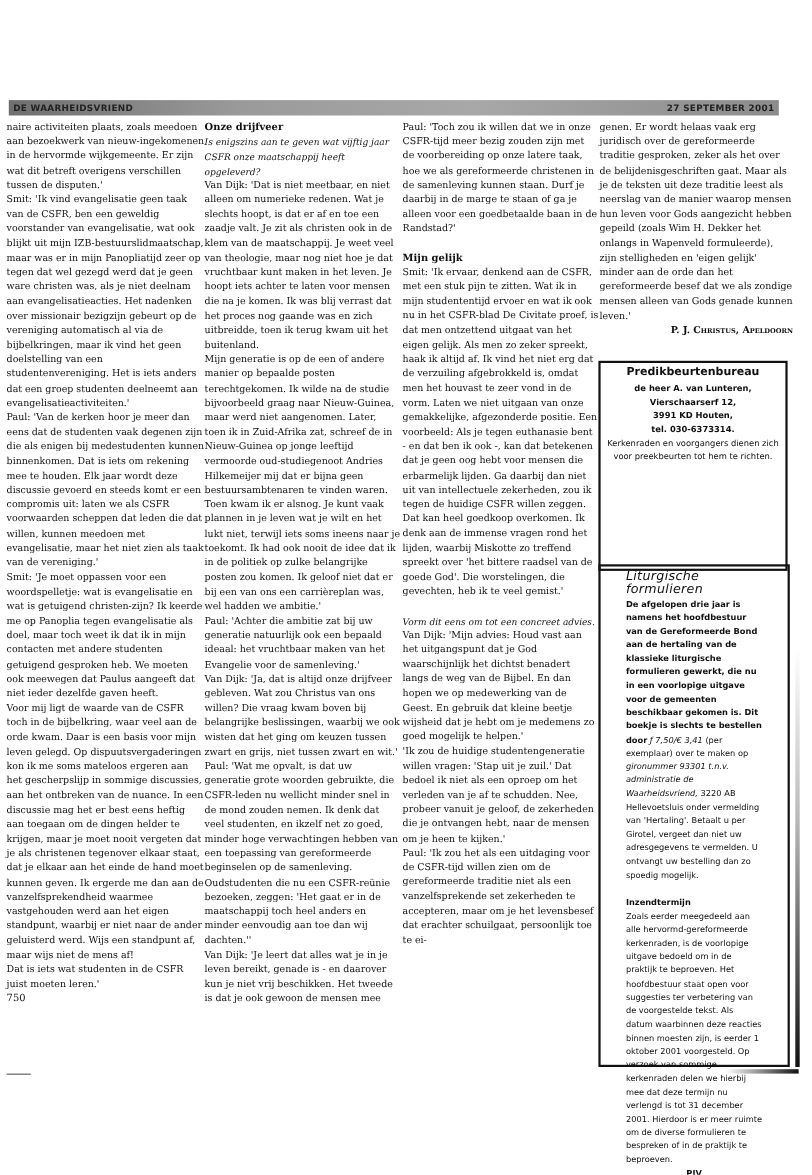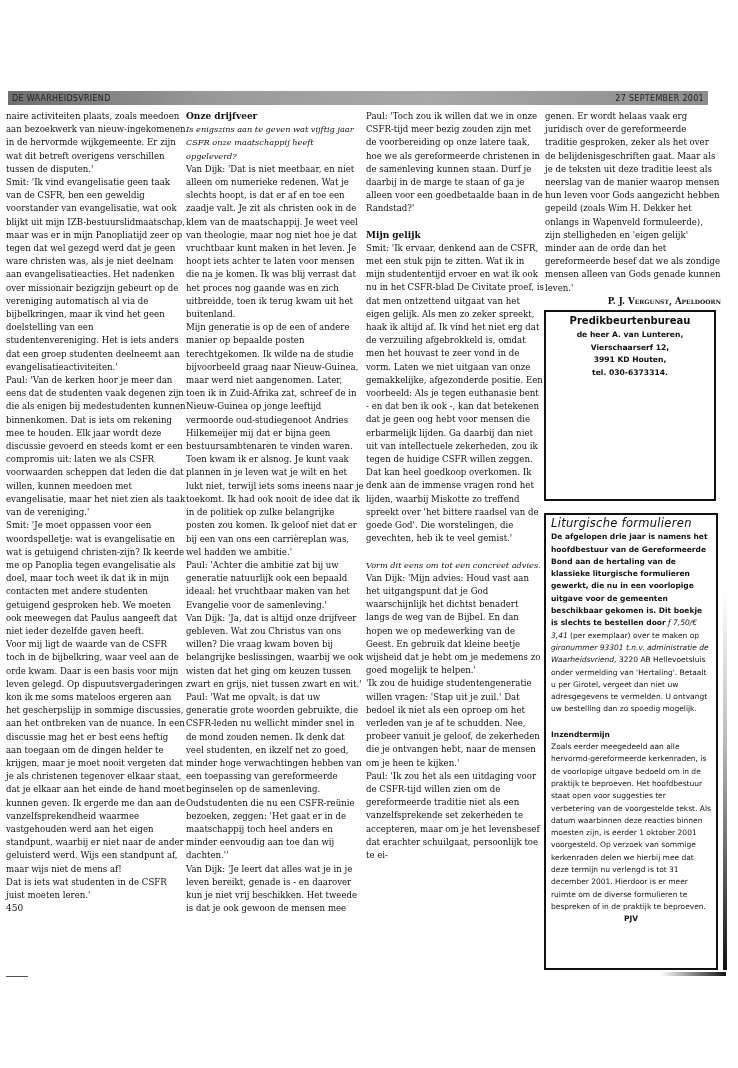--- a/index.html
+++ b/index.html
@@ -2,42 +2,42 @@
 <html><head>
 <meta charset="utf-8">
 <style>
   html, body { margin: 0; padding: 0; background: #ffffff; }
   body { width: 738px; height: 1068px; position: relative; overflow: hidden;
          font-family: "DejaVu Serif", serif; color: #111; }
   .band { position: absolute; left: 8px; top: 91px; width: 700px; height: 14px;
           background: linear-gradient(90deg, #6f6f6f 0%, #9a9a9a 30%, #a8a8a8 60%, #8c8c8c 100%);
           display: flex; justify-content: space-between; align-items: center;
           padding: 0 4px; box-sizing: border-box; }
-  .band span { font-family: "DejaVu Sans", sans-serif; font-weight: normal; font-size: 8px;
+  .band span { font-family: "DejaVu Sans", sans-serif; font-weight: bold; font-size: 8px;
                color: #222; letter-spacing: 0.3px; text-transform: uppercase; text-align: right; }
   .col { position: absolute; top: 110px; font-size: 8.6px; line-height: 13.2px; }
   .c1 { left: 6px;   width: 180px; }
   .c2 { left: 186px; width: 178px; }
   .c3 { left: 366px; width: 178px; }
   .c4 { left: 545px; width: 176px; }
   .col p { margin: 0; }
   .col h3 { margin: 0; font-size: 9px; line-height: 13.2px; font-weight: bold; }
   .col .it { font-style: italic; font-size: 8.2px; }
   .gap { height: 13px; }
   .sig { text-align: right; font-weight: bold; font-variant: small-caps; font-size: 8.6px; }
   .pagenum { font-size: 9px; }
-  .box1 { position: absolute; left: 544px; top: 310px; width: 172px; height: 191px;
+  .box1 { position: absolute; left: 544px; top: 328px; width: 172px; height: 191px;
           border: 2px solid #111; box-sizing: border-box; text-align: center;
           font-family: "DejaVu Sans", sans-serif; font-size: 7.6px; line-height: 12.4px; padding-top: 3px; }
   .box1 h4 { margin: 0 0 2px 0; font-size: 10px; font-weight: bold; }
   .box1 p { margin: 0; }
   .box1 .b { font-weight: bold; text-align: center; }
   .box2 { position: absolute; left: 544px; top: 513px; width: 174px; height: 457px;
           border: 2px solid #111; box-sizing: border-box;
-          font-family: "DejaVu Sans", sans-serif; font-size: 7.5px; line-height: 12.3px; padding: 2px 5px; }
+          font-family: "DejaVu Sans", sans-serif; font-size: 7.5px; line-height: 12.3px; padding: 2px 23px; }
   .box2 h4 { margin: 0 0 2px 0; font-size: 11.5px; font-style: italic; font-weight: normal; letter-spacing: 0.3px; }
   .box2 p { margin: 0; }
   .box2 .b { font-weight: bold; }
   .box2 .it { font-style: italic; }
   .box2 .ini { text-align: center; font-weight: bold; }
   .shadow-r { position: absolute; left: 723px; top: 590px; width: 4px; height: 380px;
               background: linear-gradient(180deg, #fff 0%, #bbb 40%, #111 100%); }
   .shadow-b { position: absolute; left: 660px; top: 972px; width: 66px; height: 4px;
               background: linear-gradient(90deg, #fff, #111); }
   .rule { position: absolute; left: 6px; top: 976px; width: 22px; height: 1px; background: #555; }
@@ -50,21 +50,21 @@
   <span>27 September 2001</span>
 </div>
 
 <div class="col c1">
   <p>naire activiteiten plaats, zoals meedoen aan bezoekwerk van nieuw-ingekomenen in de hervormde wijkgemeente. Er zijn wat dit betreft overigens verschillen tussen de disputen.'</p>
   <p>Smit: 'Ik vind evangelisatie geen taak van de CSFR, ben een geweldig voorstander van evangelisatie, wat ook blijkt uit mijn IZB-bestuurslidmaatschap, maar was er in mijn Panopliatijd zeer op tegen dat wel gezegd werd dat je geen ware christen was, als je niet deelnam aan evangelisatieacties. Het nadenken over missionair bezigzijn gebeurt op de vereniging automatisch al via de bijbelkringen, maar ik vind het geen doelstelling van een studentenvereniging. Het is iets anders dat een groep studenten deelneemt aan evangelisatieactiviteiten.'</p>
   <p>Paul: 'Van de kerken hoor je meer dan eens dat de studenten vaak degenen zijn die als enigen bij medestudenten kunnen binnenkomen. Dat is iets om rekening mee te houden. Elk jaar wordt deze discussie gevoerd en steeds komt er een compromis uit: laten we als CSFR voorwaarden scheppen dat leden die dat willen, kunnen meedoen met evangelisatie, maar het niet zien als taak van de vereniging.'</p>
   <p>Smit: 'Je moet oppassen voor een woordspelletje: wat is evangelisatie en wat is getuigend christen-zijn? Ik keerde me op Panoplia tegen evangelisatie als doel, maar toch weet ik dat ik in mijn contacten met andere studenten getuigend gesproken heb. We moeten ook meewegen dat Paulus aangeeft dat niet ieder dezelfde gaven heeft.</p>
   <p>Voor mij ligt de waarde van de CSFR toch in de bijbelkring, waar veel aan de orde kwam. Daar is een basis voor mijn leven gelegd. Op dispuutsvergaderingen kon ik me soms mateloos ergeren aan het gescherpslijp in sommige discussies, aan het ontbreken van de nuance. In een discussie mag het er best eens heftig aan toegaan om de dingen helder te krijgen, maar je moet nooit vergeten dat je als christenen tegenover elkaar staat, dat je elkaar aan het einde de hand moet kunnen geven. Ik ergerde me dan aan de vanzelfsprekendheid waarmee vastgehouden werd aan het eigen standpunt, waarbij er niet naar de ander geluisterd werd. Wijs een standpunt af, maar wijs niet de mens af!</p>
   <p>Dat is iets wat studenten in de CSFR juist moeten leren.'</p>
-  <p class="pagenum">450</p>
+  <p class="pagenum">750</p>
 </div>
 <div class="rule"></div>
 
 <div class="col c2">
   <h3>Onze drijfveer</h3>
   <p class="it">Is enigszins aan te geven wat vijftig jaar CSFR onze maatschappij heeft opgeleverd?</p>
   <p>Van Dijk: 'Dat is niet meetbaar, en niet alleen om numerieke redenen. Wat je slechts hoopt, is dat er af en toe een zaadje valt. Je zit als christen ook in de klem van de maatschappij. Je weet veel van theologie, maar nog niet hoe je dat vruchtbaar kunt maken in het leven. Je hoopt iets achter te laten voor mensen die na je komen. Ik was blij verrast dat het proces nog gaande was en zich uitbreidde, toen ik terug kwam uit het buitenland.</p>
   <p>Mijn generatie is op de een of andere manier op bepaalde posten terechtgekomen. Ik wilde na de studie bijvoorbeeld graag naar Nieuw-Guinea, maar werd niet aangenomen. Later, toen ik in Zuid-Afrika zat, schreef de in Nieuw-Guinea op jonge leeftijd vermoorde oud-studiegenoot Andries Hilkemeijer mij dat er bijna geen bestuursambtenaren te vinden waren. Toen kwam ik er alsnog. Je kunt vaak plannen in je leven wat je wilt en het lukt niet, terwijl iets soms ineens naar je toekomt. Ik had ook nooit de idee dat ik in de politiek op zulke belangrijke posten zou komen. Ik geloof niet dat er bij een van ons een carrièreplan was, wel hadden we ambitie.'</p>
   <p>Paul: 'Achter die ambitie zat bij uw generatie natuurlijk ook een bepaald ideaal: het vruchtbaar maken van het Evangelie voor de samenleving.'</p>
   <p>Van Dijk: 'Ja, dat is altijd onze drijfveer gebleven. Wat zou Christus van ons willen? Die vraag kwam boven bij belangrijke beslissingen, waarbij we ook wisten dat het ging om keuzen tussen zwart en grijs, niet tussen zwart en wit.'</p>
@@ -79,29 +79,30 @@
   <p>Smit: 'Ik ervaar, denkend aan de CSFR, met een stuk pijn te zitten. Wat ik in mijn studententijd ervoer en wat ik ook nu in het CSFR-blad De Civitate proef, is dat men ontzettend uitgaat van het eigen gelijk. Als men zo zeker spreekt, haak ik altijd af. Ik vind het niet erg dat de verzuiling afgebrokkeld is, omdat men het houvast te zeer vond in de vorm. Laten we niet uitgaan van onze gemakkelijke, afgezonderde positie. Een voorbeeld: Als je tegen euthanasie bent - en dat ben ik ook -, kan dat betekenen dat je geen oog hebt voor mensen die erbarmelijk lijden. Ga daarbij dan niet uit van intellectuele zekerheden, zou ik tegen de huidige CSFR willen zeggen. Dat kan heel goedkoop overkomen. Ik denk aan de immense vragen rond het lijden, waarbij Miskotte zo treffend spreekt over 'het bittere raadsel van de goede God'. Die worstelingen, die gevechten, heb ik te veel gemist.'</p>
   <div class="gap"></div>
   <p class="it">Vorm dit eens om tot een concreet advies.</p>
   <p>Van Dijk: 'Mijn advies: Houd vast aan het uitgangspunt dat je God waarschijnlijk het dichtst benadert langs de weg van de Bijbel. En dan hopen we op medewerking van de Geest. En gebruik dat kleine beetje wijsheid dat je hebt om je medemens zo goed mogelijk te helpen.'</p>
   <p>'Ik zou de huidige studentengeneratie willen vragen: 'Stap uit je zuil.' Dat bedoel ik niet als een oproep om het verleden van je af te schudden. Nee, probeer vanuit je geloof, de zekerheden die je ontvangen hebt, naar de mensen om je heen te kijken.'</p>
   <p>Paul: 'Ik zou het als een uitdaging voor de CSFR-tijd willen zien om de gereformeerde traditie niet als een vanzelfsprekende set zekerheden te accepteren, maar om je het levensbesef dat erachter schuilgaat, persoonlijk toe te ei-</p>
 </div>
 
 <div class="col c4">
   <p>genen. Er wordt helaas vaak erg juridisch over de gereformeerde traditie gesproken, zeker als het over de belijdenisgeschriften gaat. Maar als je de teksten uit deze traditie leest als neerslag van de manier waarop mensen hun leven voor Gods aangezicht hebben gepeild (zoals Wim H. Dekker het onlangs in Wapenveld formuleerde), zijn stelligheden en 'eigen gelijk' minder aan de orde dan het gereformeerde besef dat we als zondige mensen alleen van Gods genade kunnen leven.'</p>
-  <p class="sig">P. J. Vergunst, Apeldoorn</p>
+  <p class="sig">P. J. Christus, Apeldoorn</p>
 </div>
 
 <div class="box1">
   <h4>Predikbeurtenbureau</h4>
   <p class="b">de heer A. van Lunteren,</p>
   <p class="b">Vierschaarserf 12,</p>
   <p class="b">3991 KD Houten,</p>
   <p class="b">tel. 030-6373314.</p>
+  <p>Kerkenraden en voorgangers dienen zich voor preekbeurten tot hem te richten.</p>
 </div>
 
 <div class="box2">
   <h4>Liturgische formulieren</h4>
   <p><span class="b">De afgelopen drie jaar is namens het hoofdbestuur van de Gereformeerde Bond aan de hertaling van de klassieke liturgische formulieren gewerkt, die nu in een voorlopige uitgave voor de gemeenten beschikbaar gekomen is. Dit boekje is slechts te bestellen door</span> <span class="it">ƒ 7,50/€ 3,41</span> <span>(per exemplaar) over te maken op</span> <span class="it">gironummer 93301 t.n.v. administratie de Waarheidsvriend,</span> <span>3220 AB Hellevoetsluis onder vermelding van 'Hertaling'. Betaalt u per Girotel, vergeet dan niet uw adresgegevens te vermelden. U ontvangt uw bestelling dan zo spoedig mogelijk.</span></p>
   <div class="gap"></div>
   <p class="b">Inzendtermijn</p>
   <p>Zoals eerder meegedeeld aan alle hervormd-gereformeerde kerkenraden, is de voorlopige uitgave bedoeld om in de praktijk te beproeven. Het hoofdbestuur staat open voor suggesties ter verbetering van de voorgestelde tekst. Als datum waarbinnen deze reacties binnen moesten zijn, is eerder 1 oktober 2001 voorgesteld. Op verzoek van sommige kerkenraden delen we hierbij mee dat deze termijn nu verlengd is tot 31 december 2001. Hierdoor is er meer ruimte om de diverse formulieren te bespreken of in de praktijk te beproeven.</p>
   <p class="ini">PJV</p>
 </div>

